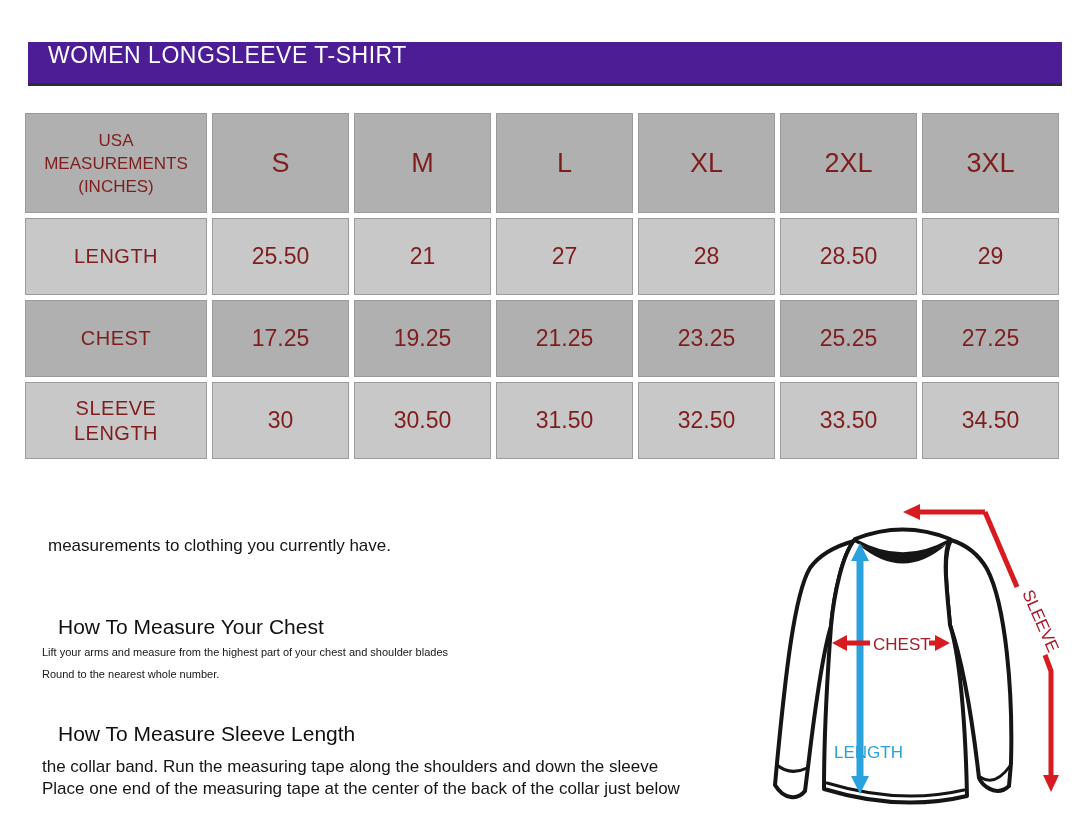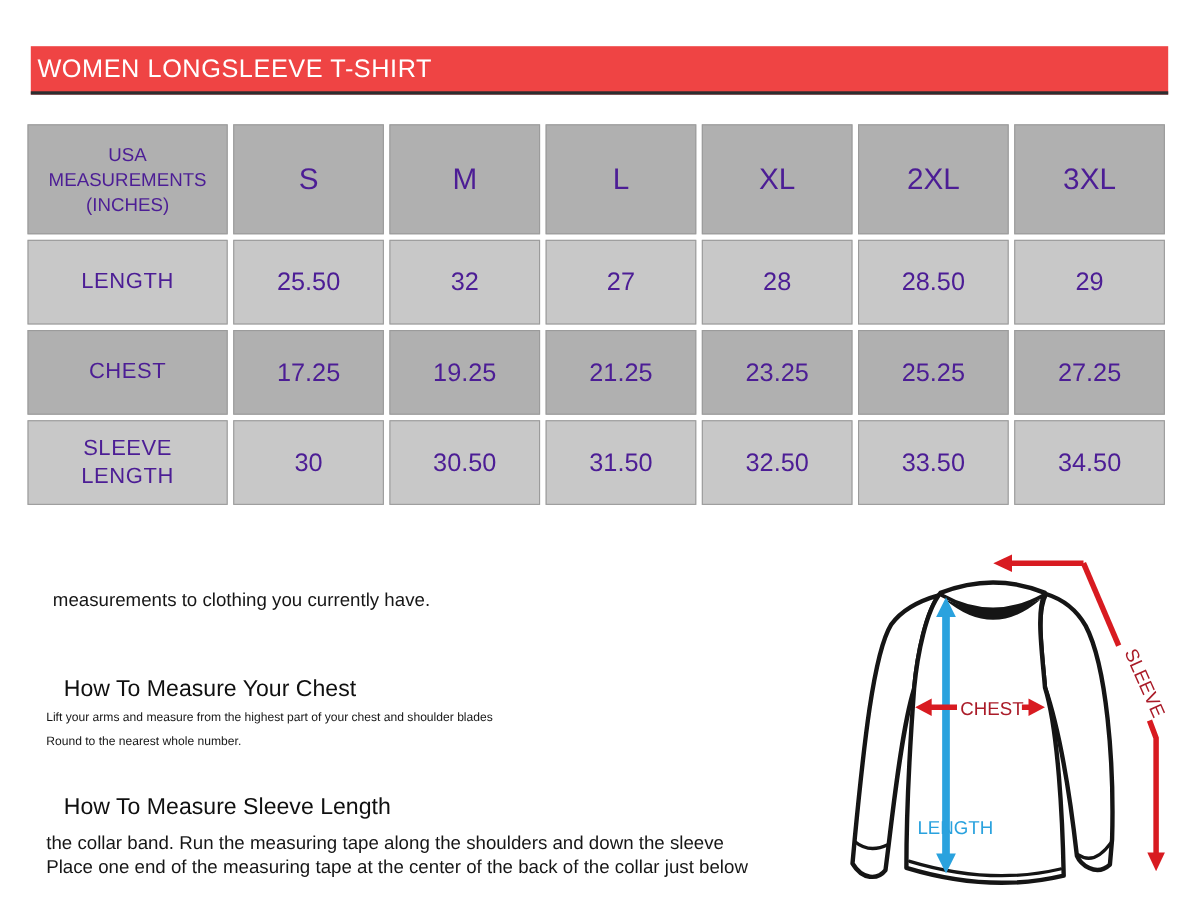--- a/index.html
+++ b/index.html
@@ -1,29 +1,29 @@
 <!DOCTYPE html>
 <html><head>
 <meta charset="utf-8">
 <style>
   html,body{margin:0;padding:0;background:#ffffff;}
   .page{position:relative;width:1080px;height:835px;background:#ffffff;overflow:hidden;
         font-family:"Liberation Sans",sans-serif;color:#161616;}
 
   
-  .title-bar{position:absolute;left:28px;top:42px;width:1034px;height:44px;background:#ef4444;
-             border-bottom:3px solid #2c2e30;box-sizing:border-box;display:flex;align-items:center;
-             padding-left:6px;}
+  .title-bar{position:absolute;left:28px;top:42px;width:1034px;height:44px;background:#4c1d95;
+             border-bottom:3px solid #2c2e30;box-sizing:border-box;display:flex;align-items:flex-start;
+             padding-left:20px;}
   .title-bar span{color:#ffffff;font-size:23px;letter-spacing:0.5px;}
 
   
   table.size-chart{position:absolute;left:20px;top:108px;width:1044px;border-collapse:separate;
                    border-spacing:5px;table-layout:fixed;}
   .size-chart th,.size-chart td{text-align:center;vertical-align:middle;font-weight:normal;
-                                border:1px solid #9b9b9b;color:#4c1d95;}
+                                border:1px solid #9b9b9b;color:#7f1d1d;}
   .row-dark  th,.row-dark  td{background:#b0b0b0;}
   .row-light th,.row-light td{background:#c8c8c8;}
   tr.hdr{height:100px;}
   tr.vals{height:77px;}
   .meas-line{display:block;font-size:17px;line-height:23px;}
   .size-head{font-size:27px;}
   .row-label{font-size:20px;letter-spacing:0.5px;}
   .row-label .lbl{display:inline-block;max-width:120px;line-height:25px;}
   .val{font-size:23px;}
 
@@ -69,21 +69,21 @@
         <th class="size-head">S</th>
         <th class="size-head">M</th>
         <th class="size-head">L</th>
         <th class="size-head">XL</th>
         <th class="size-head">2XL</th>
         <th class="size-head">3XL</th>
       </tr>
       <tr class="vals row-light">
         <th class="row-label"><span class="lbl">LENGTH</span></th>
         <td class="val">25.50</td>
-        <td class="val">32</td>
+        <td class="val">21</td>
         <td class="val">27</td>
         <td class="val">28</td>
         <td class="val">28.50</td>
         <td class="val">29</td>
       </tr>
       <tr class="vals row-dark">
         <th class="row-label"><span class="lbl">CHEST</span></th>
         <td class="val">17.25</td>
         <td class="val">19.25</td>
         <td class="val">21.25</td>

